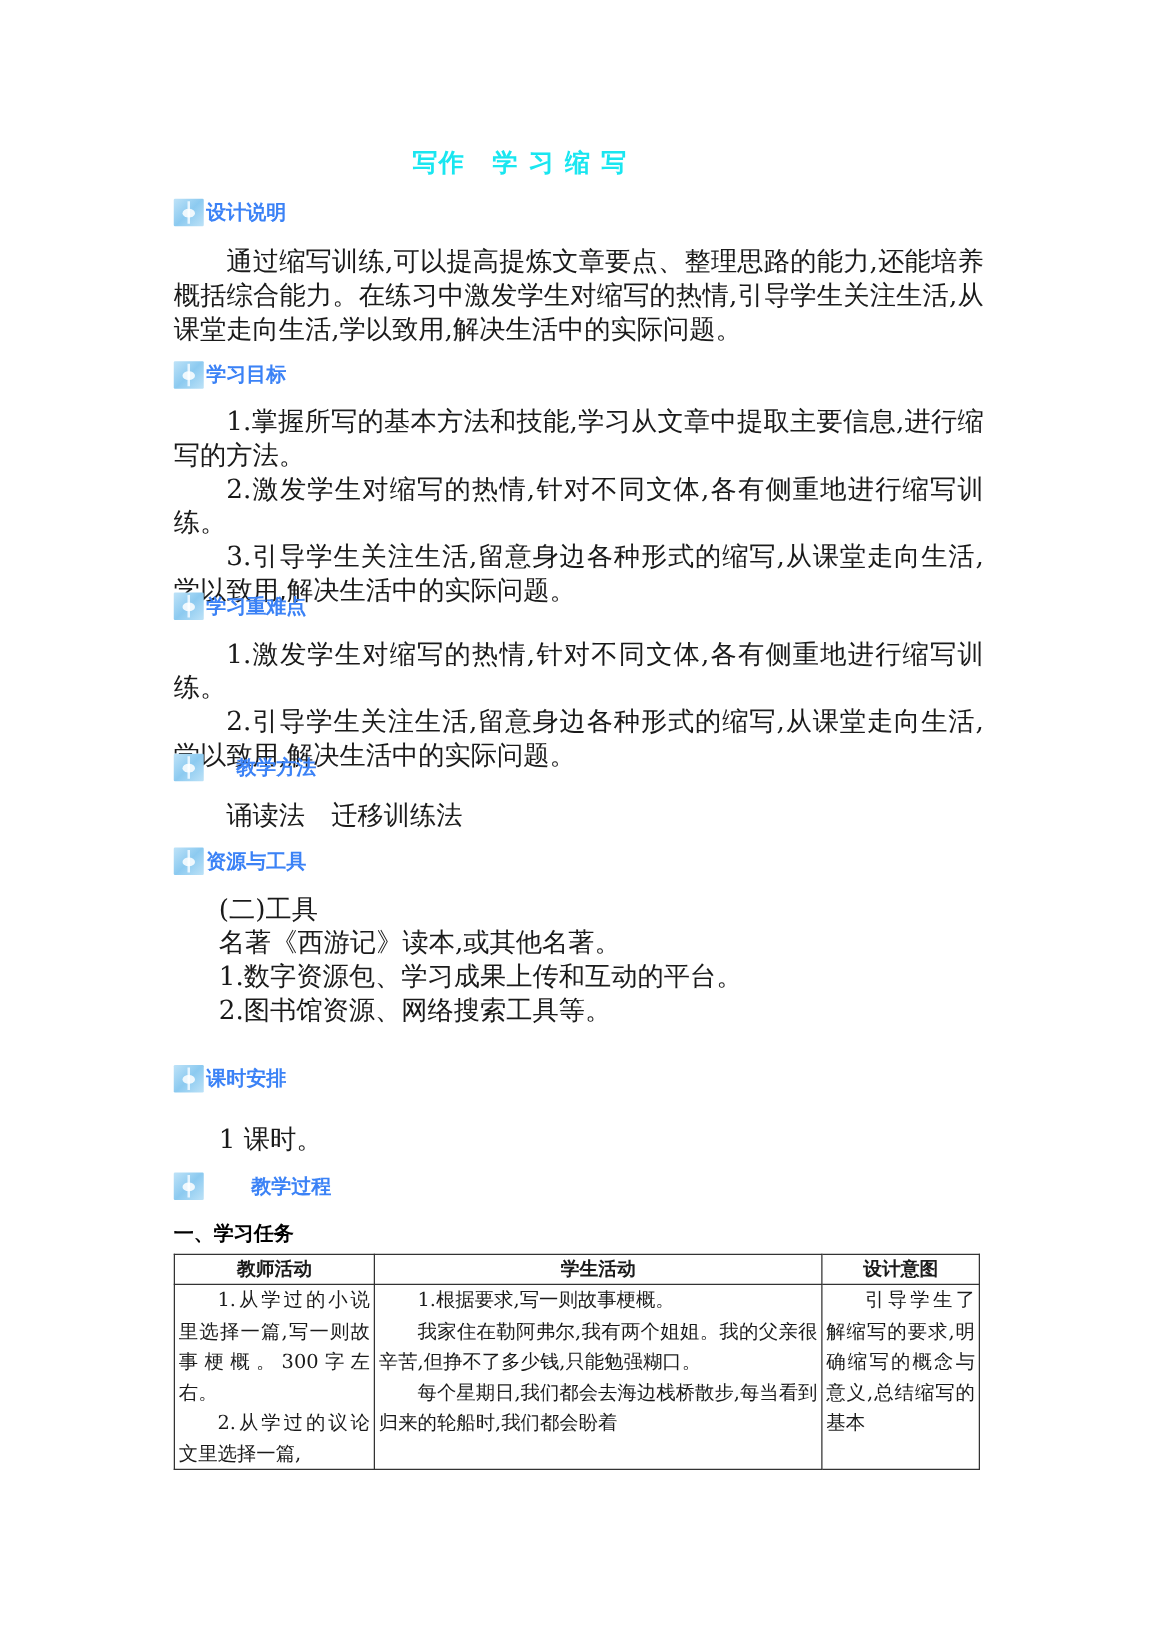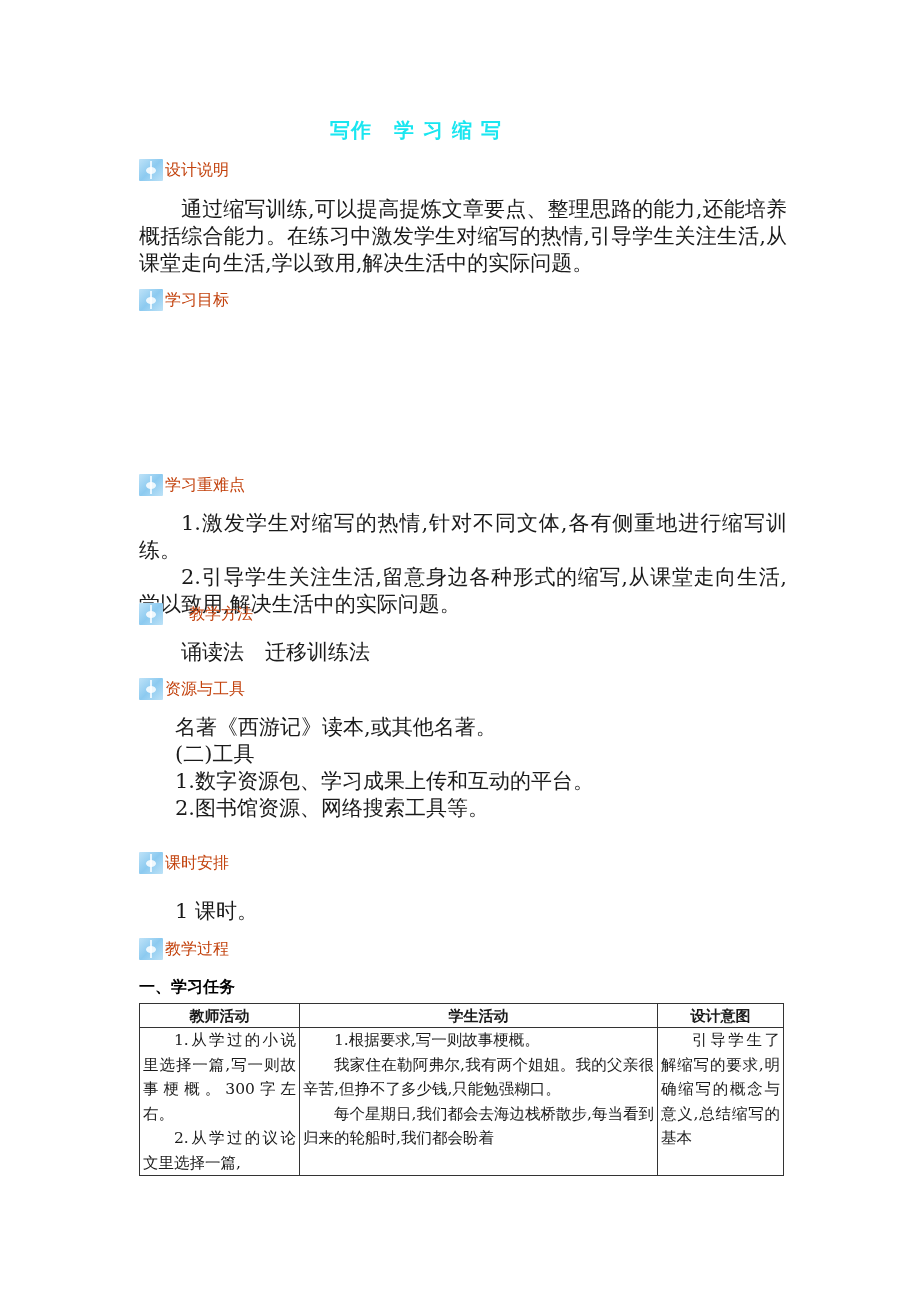--- a/index.html
+++ b/index.html
@@ -12,21 +12,21 @@
     .title {
       position: absolute; left: 0; width: 832px; top: 117px;
       text-align: center; font-family: "DejaVu Sans", "Liberation Sans", sans-serif;
       font-size: 20px; color: #19e6f0; letter-spacing: 1px; font-weight: bold;
     }
     .title .gap { display: inline-block; width: 22px; }
     .section-head {
       position: absolute; left: 139px; height: 26px;
       display: flex; align-items: center;
       font-family: "DejaVu Sans", "Liberation Sans", sans-serif;
-      font-size: 16px; font-weight: normal; color: #c2410c;
+      font-size: 16px; font-weight: bold; color: #3b82f6;
     }
     .icon-book {
       width: 24px; height: 22px; margin-right: 2px; position: relative;
       background: linear-gradient(135deg, #bfe3f8 0%, #8ccaf0 50%, #bde2f7 100%);
       border-radius: 1px;
     }
     .icon-book::before {
       content: ""; position: absolute; left: 11px; top: 2px; width: 2px; height: 18px;
       background: #e8f6ff;
     }
@@ -74,20 +74,25 @@
     <span>设计说明</span>
   </div>
   <div class="para" style="top:196px;">
     <p class="indent">通过缩写训练,可以提高提炼文章要点、整理思路的能力,还能培养概括综合能力。在练习中激发学生对缩写的热情,引导学生关注生活,从课堂走向生活,学以致用,解决生活中的实际问题。</p>
   </div>
 
   <div class="section-head" style="top:287px;">
     <span class="icon-book"></span>
     <span>学习目标</span>
   </div>
+  <div class="para" style="top:324px;">
+    <p class="indent">1.掌握所写的基本方法和技能,学习从文章中提取主要信息,进行缩写的方法。</p>
+    <p class="indent">2.激发学生对缩写的热情,针对不同文体,各有侧重地进行缩写训练。</p>
+    <p class="indent">3.引导学生关注生活,留意身边各种形式的缩写,从课堂走向生活,学以致用,解决生活中的实际问题。</p>
+  </div>
 
   <div class="section-head" style="top:472px;">
     <span class="icon-book"></span>
     <span>学习重难点</span>
   </div>
   <div class="para" style="top:510px;">
     <p class="indent">1.激发学生对缩写的热情,针对不同文体,各有侧重地进行缩写训练。</p>
     <p class="indent">2.引导学生关注生活,留意身边各种形式的缩写,从课堂走向生活,学以致用,解决生活中的实际问题。</p>
   </div>
 
@@ -97,35 +102,35 @@
   </div>
   <div class="para" style="top:639px;">
     <p class="indent">诵读法　迁移训练法</p>
   </div>
 
   <div class="section-head" style="top:676px;">
     <span class="icon-book"></span>
     <span>资源与工具</span>
   </div>
   <div class="para" style="top:714px;">
+    <p class="indent1">(二)工具</p>
     <p class="indent1">名著《西游记》读本,或其他名著。</p>
-    <p class="indent1">(二)工具</p>
     <p class="indent1">1.数字资源包、学习成果上传和互动的平台。</p>
     <p class="indent1">2.图书馆资源、网络搜索工具等。</p>
   </div>
 
   <div class="section-head" style="top:848px;align-items:flex-end;">
     <span class="icon-book"></span>
     <span>课时安排</span>
   </div>
   <div class="para" style="top:898px;">
     <p class="indent1">1 课时。</p>
   </div>
 
-  <div class="section-head" style="top:936px;">
+  <div class="section-head" style="top:936px;gap:36px;">
     <span class="icon-book"></span>
     <span>教学过程</span>
   </div>
 
   <div class="subhead">一、学习任务</div>
 
   <table class="task">
     <colgroup>
       <col style="width:160px;">
       <col style="width:358px;">

